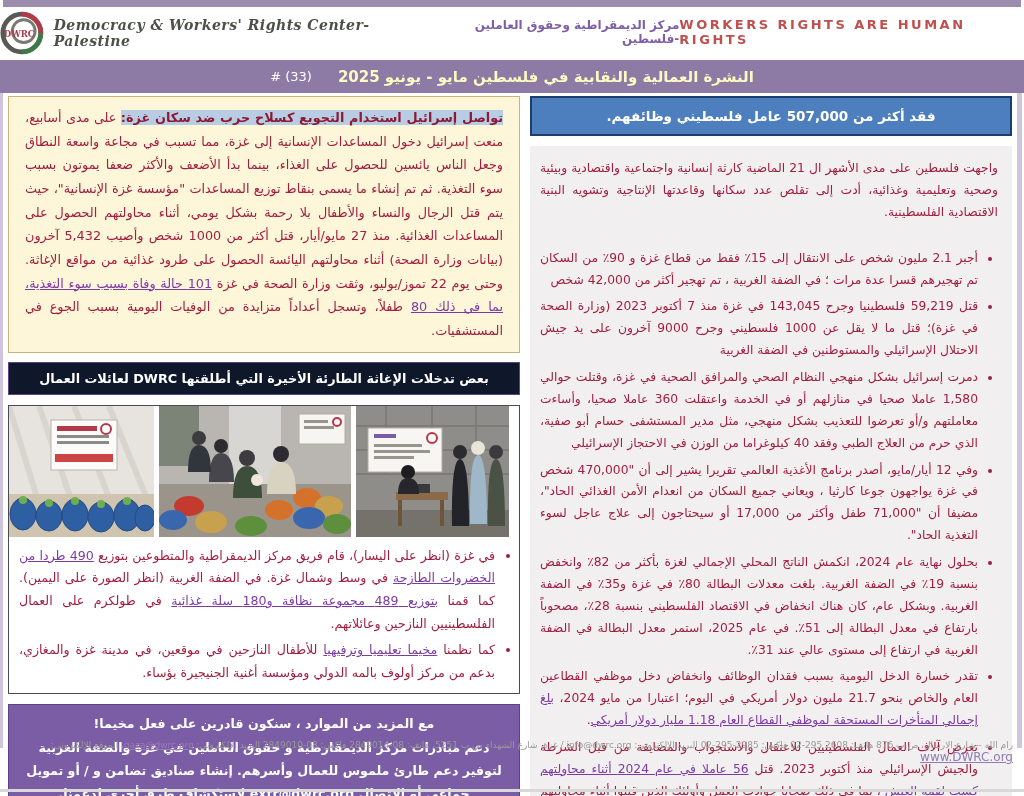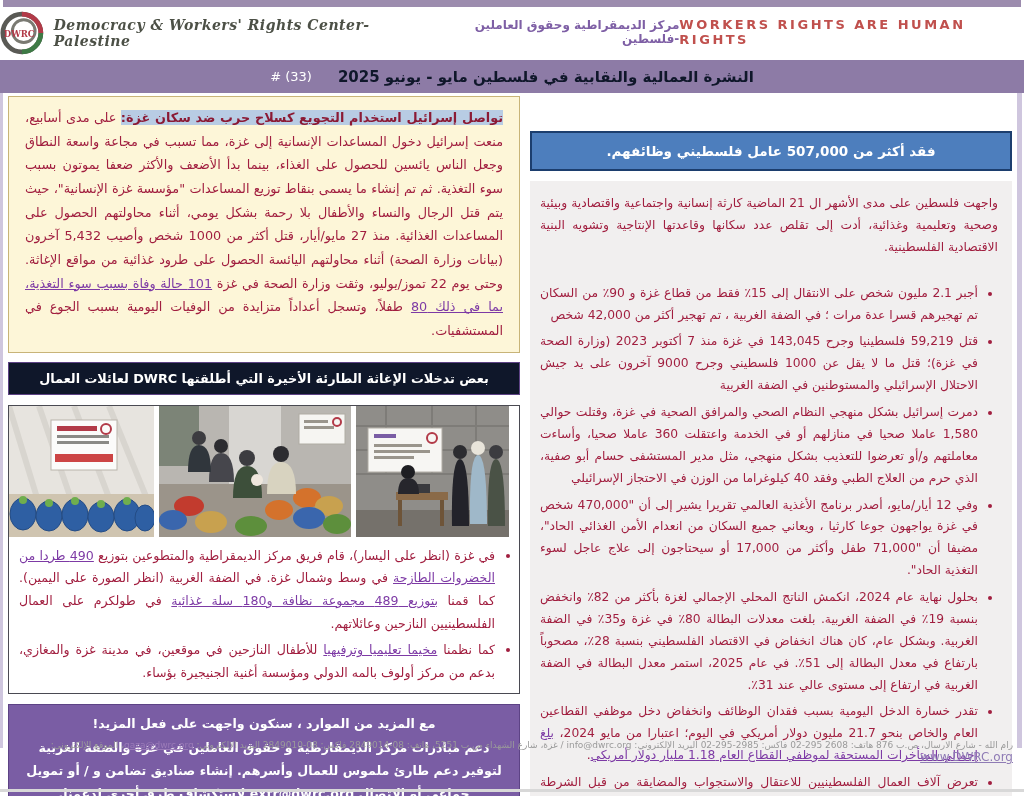--- a/index.html
+++ b/index.html
@@ -12,32 +12,32 @@
   .top-strip { position:absolute; top:0; left:3px; right:3px; height:7px; background:#9c8cae; }
   .logo-row { position:absolute; top:8px; left:0; right:0; height:50px;
     display:flex; align-items:center; justify-content:center; gap:10px; }
   .logo-text { display:flex; flex-direction:row; align-items:center; line-height:1.15; }
   .logo-en { font-family:"DejaVu Serif", serif; font-style:italic; font-weight:bold;
     font-size:14px; color:#4c5046; letter-spacing:.5px; }
   .logo-ar { font-size:12px; color:#7e5fa5; font-weight:bold; direction:rtl; }
   .logo-tag { font-size:13px; color:#c0504d; letter-spacing:2.5px; font-weight:bold; }
   .banner { position:absolute; top:60px; left:0; right:0; height:33px; background:#8d7ba6;
     display:flex; align-items:center; justify-content:center; gap:26px; direction:rtl; }
-  .banner .t { color:#0f172a; font-weight:bold; font-size:15px; }
+  .banner .t { color:#fef9c3; font-weight:bold; font-size:15px; }
   .banner .n { color:#fff; font-weight:normal; font-size:13px; direction:ltr; }
   
   .edge-l { position:absolute; left:0; top:93px; bottom:48px; width:3px; background:#cfc6de; }
   .edge-r { position:absolute; right:2px; top:93px; bottom:48px; width:5px; background:#cfc6de; }
   .bottom-line { position:absolute; left:0; right:0; bottom:4px; height:3px; background:#d8d8d8; }
   
   .col-left  { position:absolute; left:8px;  top:96px; width:512px; }
   .col-right { position:absolute; right:12px; top:96px; width:482px; }
   
   .jobs-box { border:2.5px solid #1c3e6e; background:#4d7ebd; color:#fff; font-weight:bold;
-    font-size:13.5px; text-align:center; padding:10px 8px; direction:rtl;margin-top:35px; }
+    font-size:13.5px; text-align:center; padding:10px 8px; direction:rtl; }
   .facts-box { margin-top:10px; background:#f1efef; padding:12px 14px 14px 10px;
     direction:rtl; color:#a11e3f; font-size:12.3px; line-height:1.78; text-align:justify;
     min-height:583px; }
   .facts-box p { margin-bottom:24px; }
   .facts-box ul { padding-right:20px; }
   .facts-box li { margin-bottom:5px; }
   
   .starve-box { background:#fdf6d8; border:1px solid #c8b478; padding:9px 16px;
     direction:rtl; color:#a11e3f; font-size:12.8px; line-height:1.85; text-align:justify;
     min-height:204px; }
@@ -215,21 +215,21 @@
           </svg>
         </figure>
       </div>
       <ul class="photo-bullets">
         <li>في غزة (انظر على اليسار)، قام فريق مركز الديمقراطية والمتطوعين بتوزيع <a href="#" class="lnk">490 طردا من الخضروات الطازجة</a> في وسط وشمال غزة. في الضفة الغربية (انظر الصورة على اليمين). كما قمنا <a href="#" class="lnk">بتوزيع 489 مجموعة نظافة و180 سلة غذائية</a> في طولكرم على العمال الفلسطينيين النازحين وعائلاتهم.</li>
         <li>كما نظمنا <a href="#" class="lnk">مخيما تعليميا وترفيهيا</a> للأطفال النازحين في موقعين، في مدينة غزة والمغازي، بدعم من مركز أولوف بالمه الدولي ومؤسسة أغنية الجنيجيرة بؤساء.</li>
       </ul>
     </div>
 
     <div class="donate-box">
-      <p>مع المزيد من الموارد ، سنكون واجهت على فعل المزيد!</p>
+      <p>مع المزيد من الموارد ، سنكون قادرين على فعل مخيما!</p>
       <p>دعم مبادرات مركز الديمقارطية و حقوق العاملين في غزة والضفة الغربية لتوفير دعم طارئ ملموس للعمال وأسرهم. إنشاء صناديق تضامن و / أو تمويل جماعي أو الاتصال extr@dwrc.org لاستكشاف طرق أخرى لدعمنا.</p>
     </div>
   </div>
 
   <div class="footer">رام الله - شارع الارسال، ص.ب 876 هاتف: 2608 295-02 فاكس: 2985-295-02 البريد الإلكتروني: info@dwrc.org / غزة، شارع الشهداء ص.ب 5251، هاتف: 08-2849014 فاكس: 08-2849010 البريد الإلكتروني: <a href="#" class="lnk">gaza@dwrc.org</a>، الموقع الإلكتروني: <a href="#" class="lnk lnk-big">www.DWRC.org</a></div>
   <div class="bottom-line"></div>
 
 </div>
 
 </body></html>

